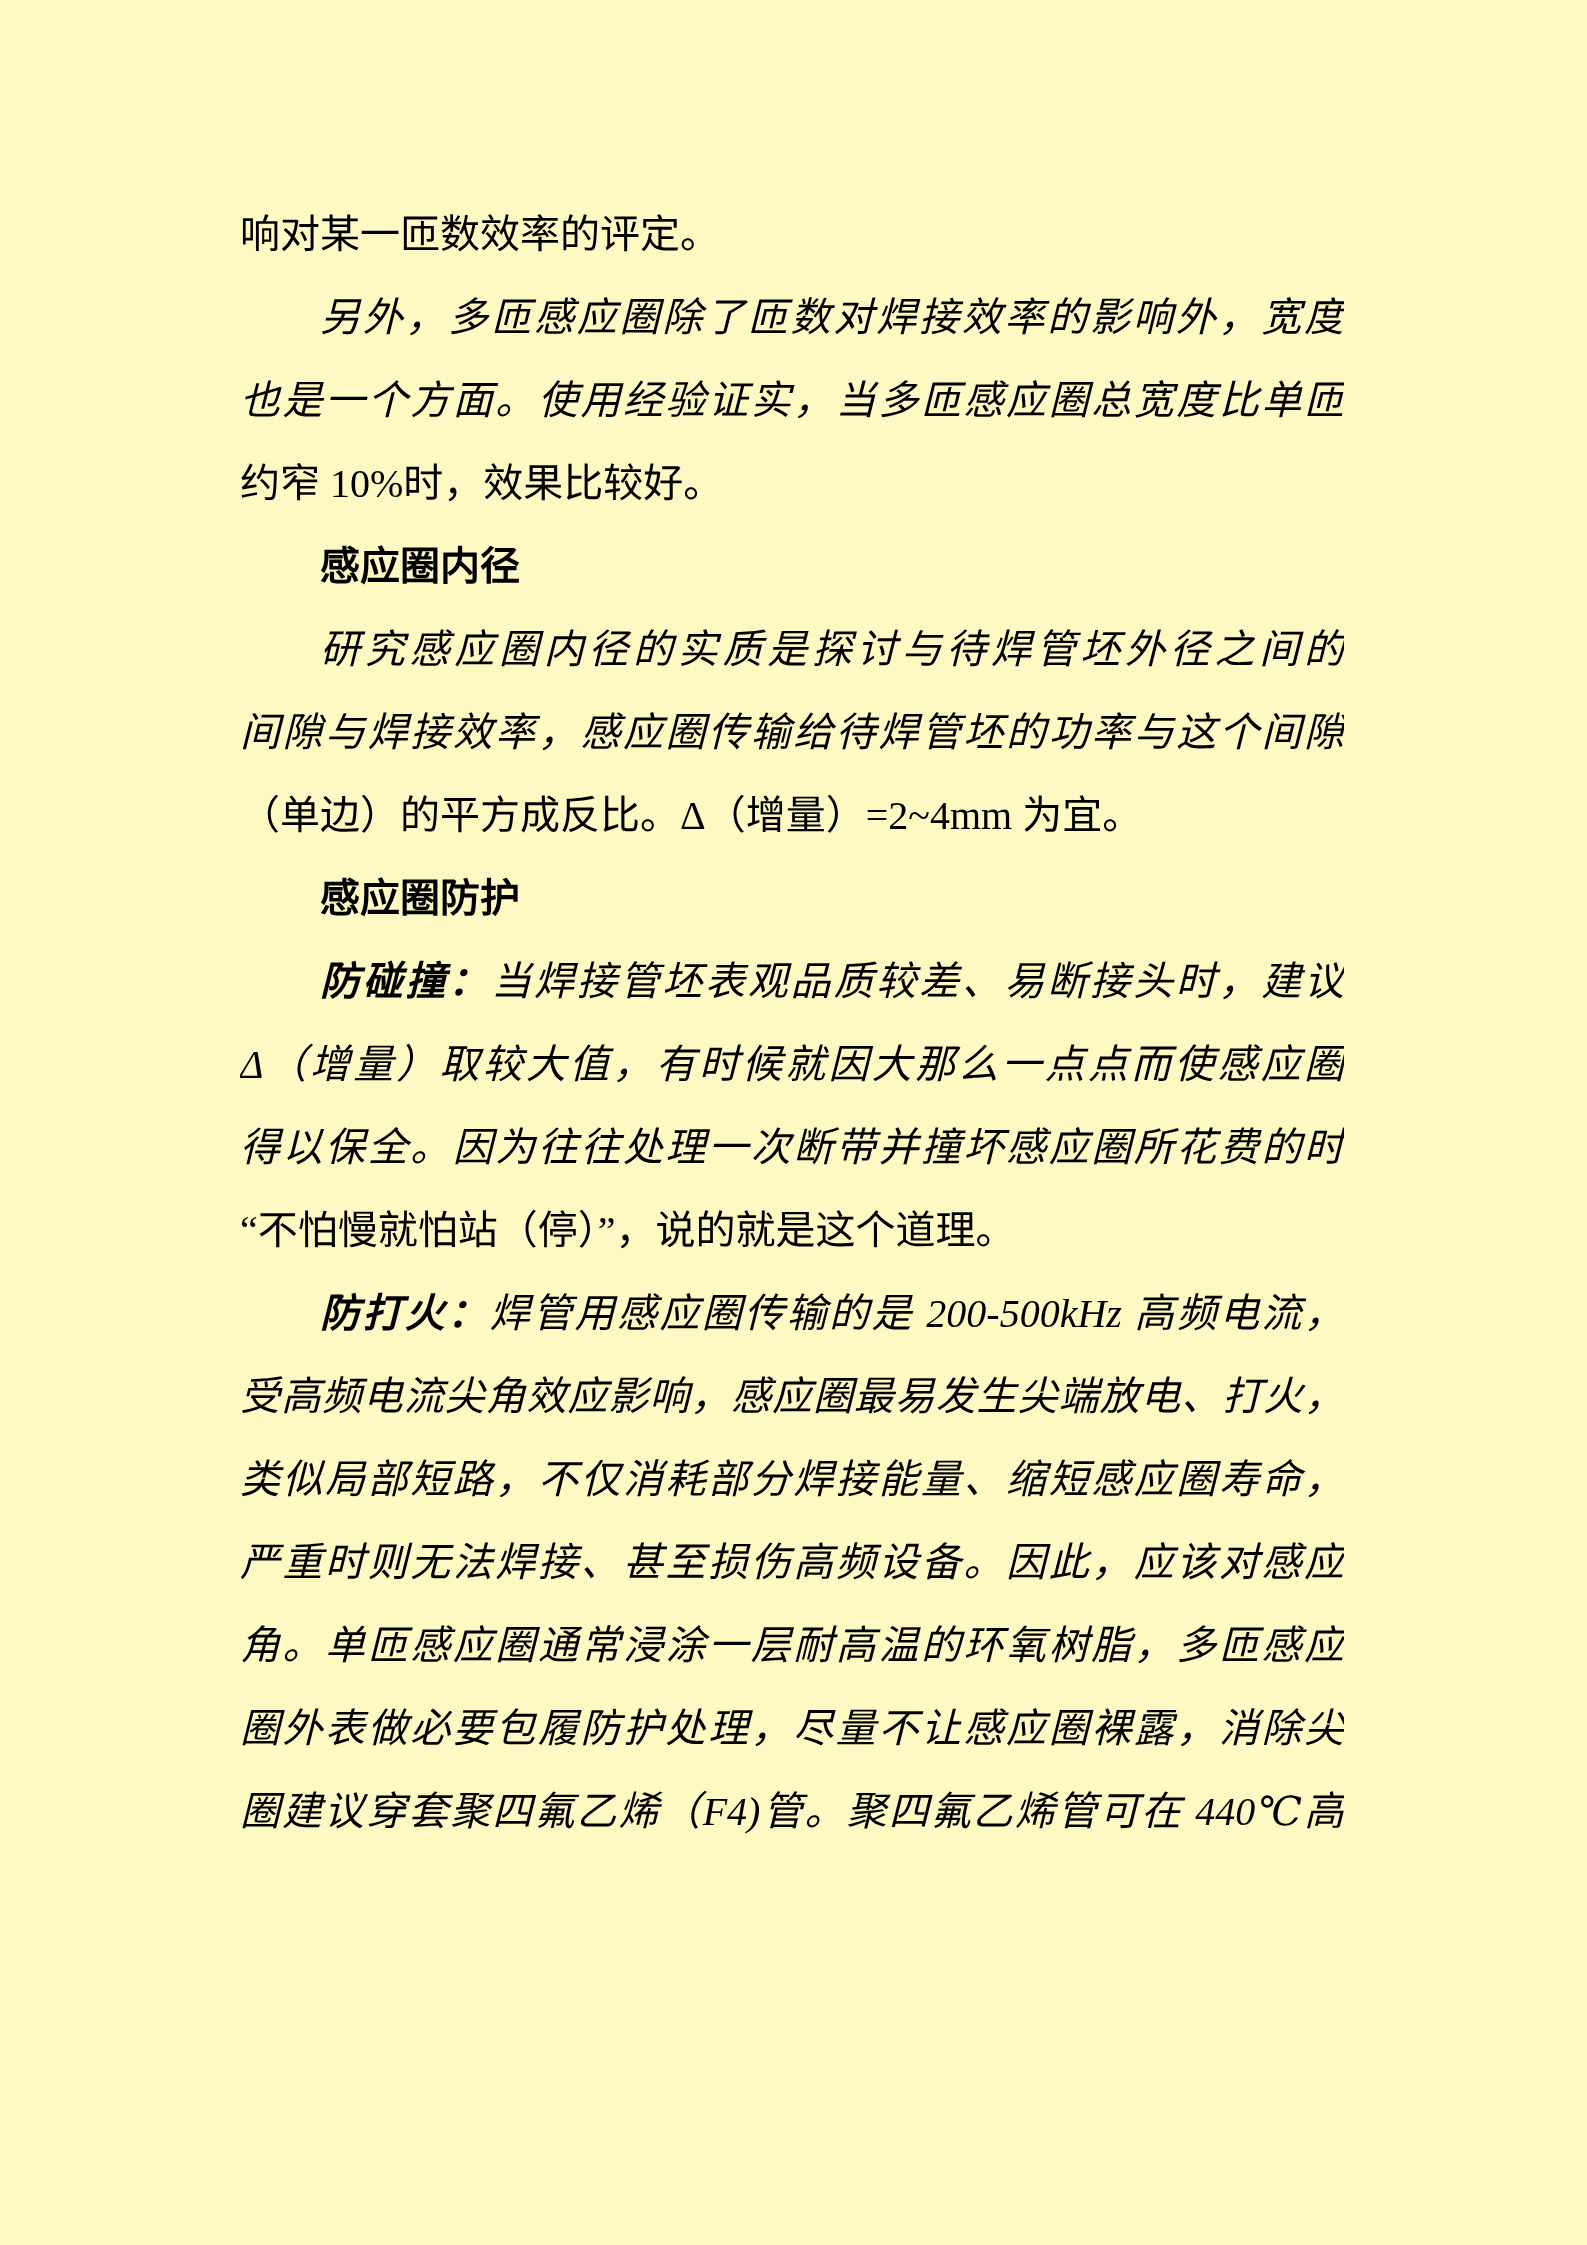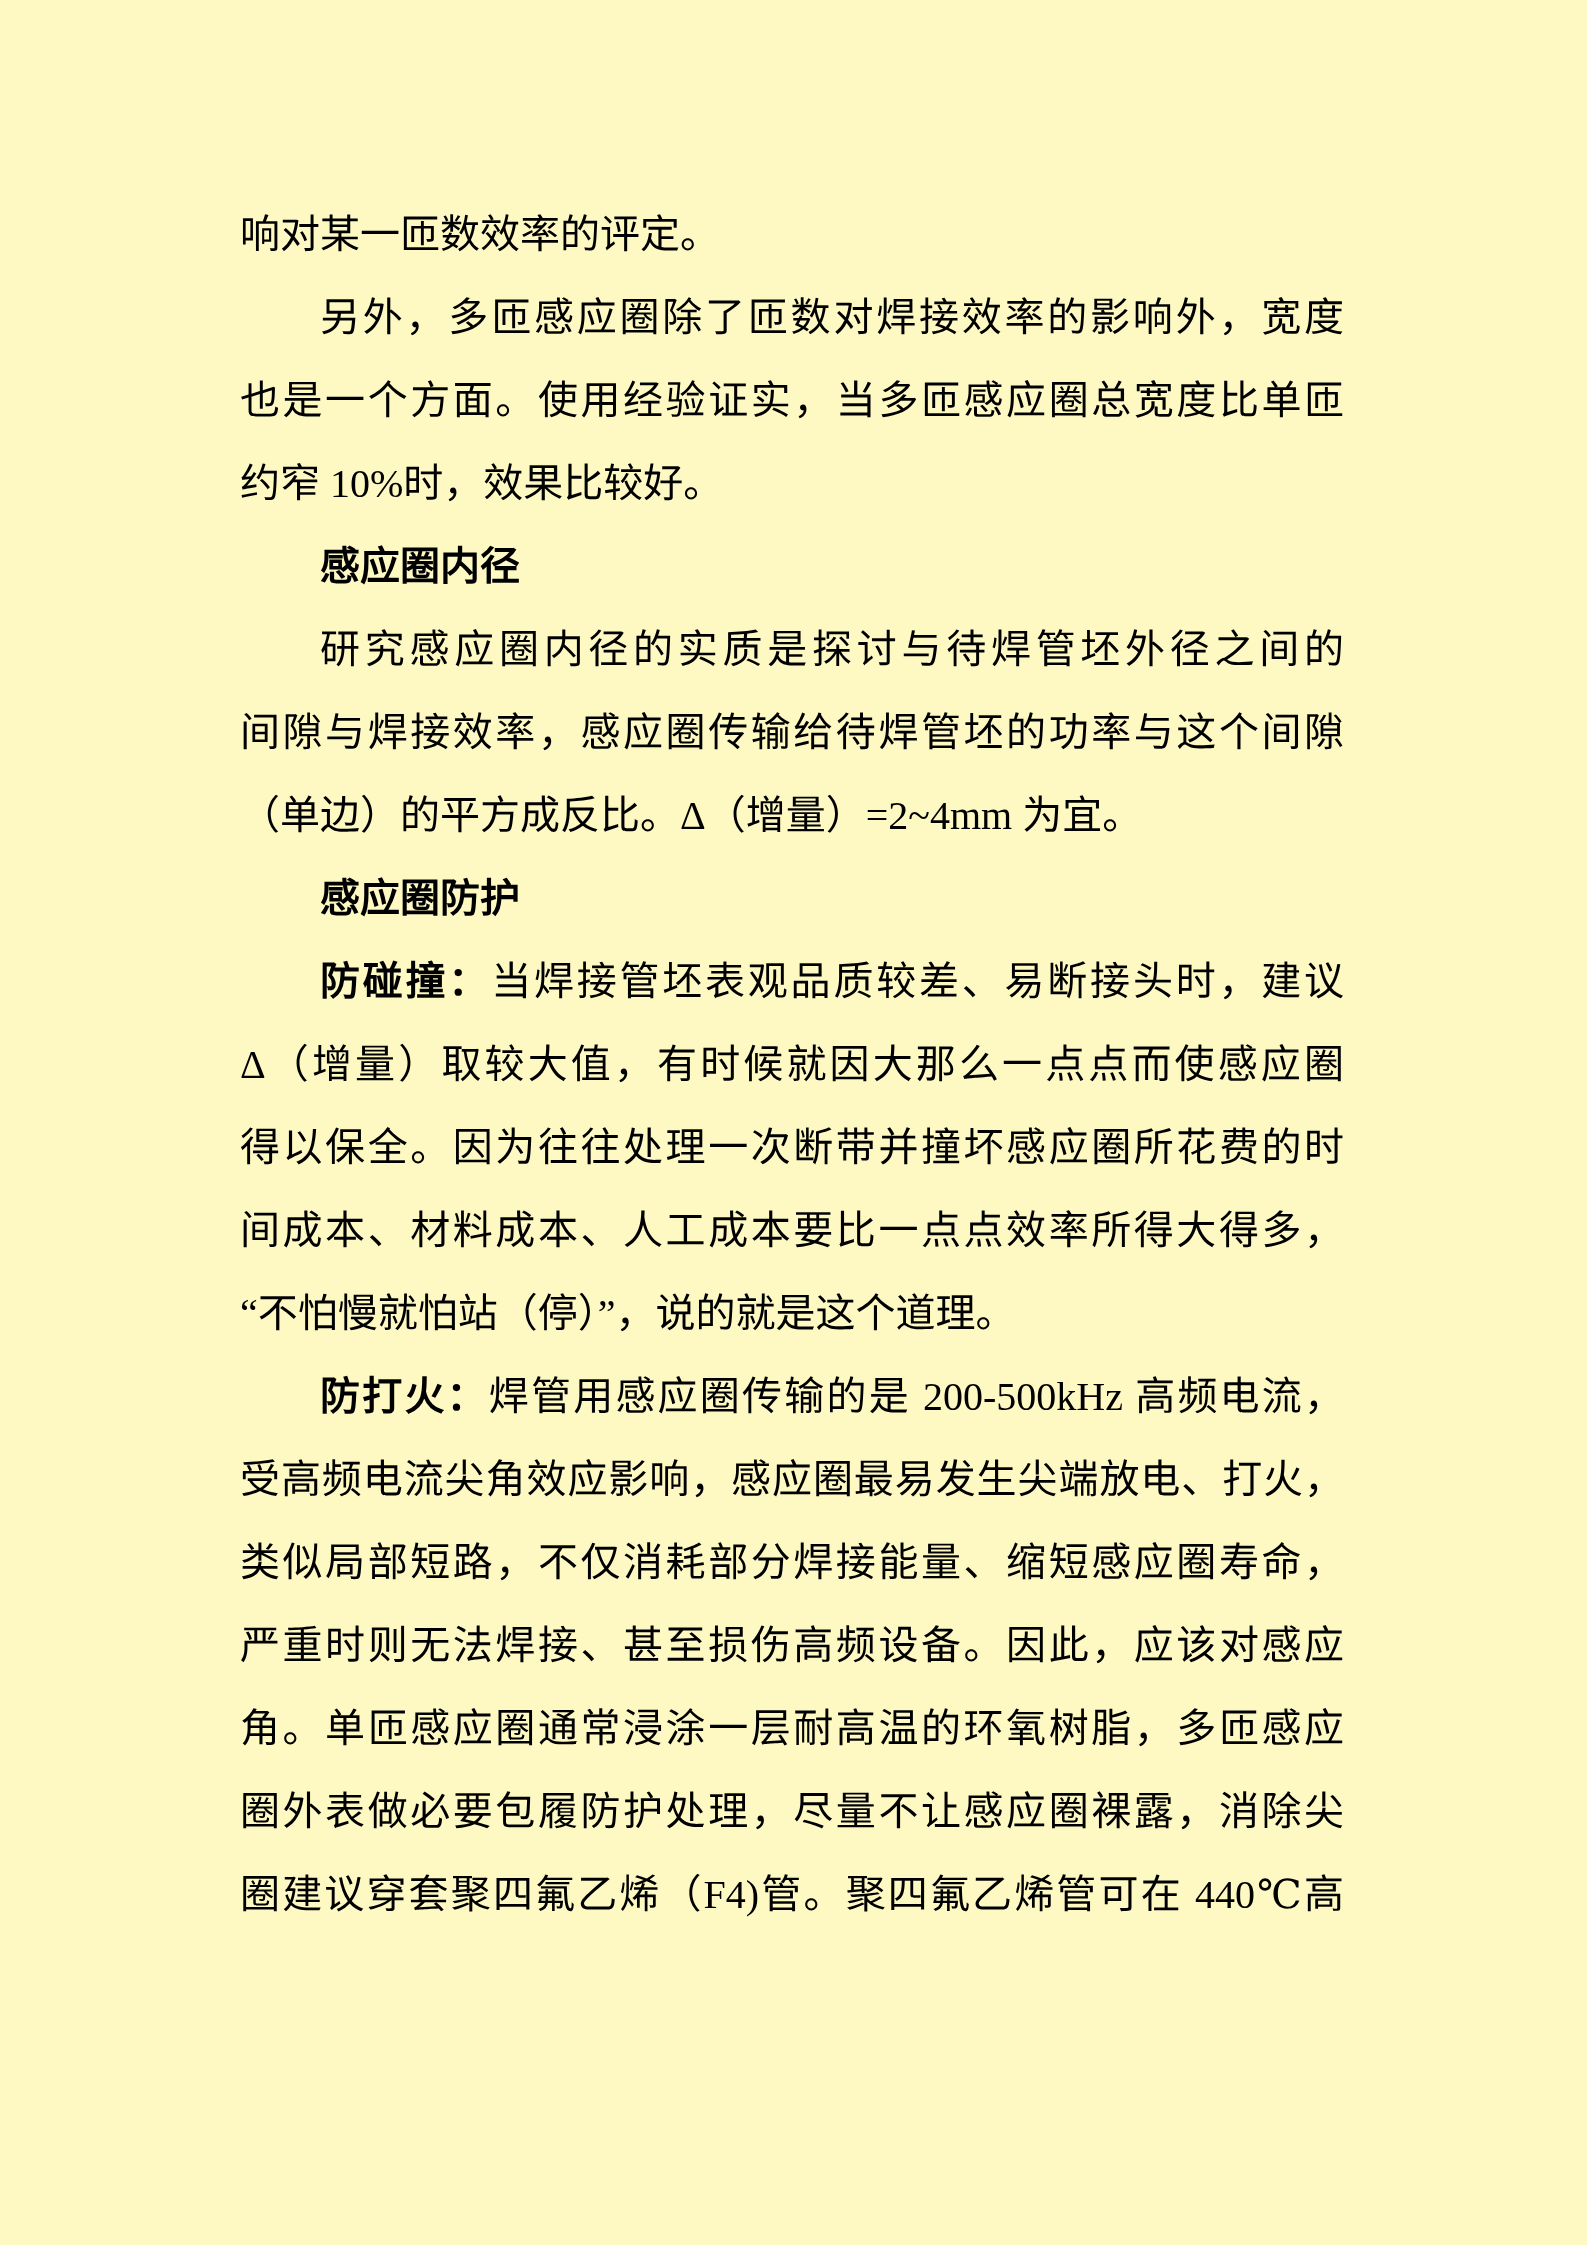--- a/index.html
+++ b/index.html
@@ -25,20 +25,21 @@
   }
   .line {
     height: 83px;
     line-height: 83px;
     overflow: hidden;
     white-space: normal;
   }
   .line.justify {
     text-align: justify;
     text-align-last: justify;
+    font-style: italic;
   }
   .line.indent {
     text-indent: 2em;
   }
   .run {
     font-weight: normal;
   }
   .run.bold {
     font-weight: bold;
     text-align: right;
@@ -54,21 +55,20 @@
       <div class="line justify"><span class="run">也是一个方面。使用经验证实，当多匝感应圈总宽度比单匝</span></div>
       <div class="line"><span class="run">约窄 10%时，效果比较好。</span></div>
       <div class="line indent"><span class="run bold">感应圈内径</span></div>
       <div class="line indent justify"><span class="run">研究感应圈内径的实质是探讨与待焊管坯外径之间的</span></div>
       <div class="line justify"><span class="run">间隙与焊接效率，感应圈传输给待焊管坯的功率与这个间隙</span></div>
       <div class="line"><span class="run">（单边）的平方成反比。Δ（增量）=2~4mm 为宜。</span></div>
       <div class="line indent"><span class="run bold">感应圈防护</span></div>
       <div class="line indent justify"><span class="run bold">防碰撞：</span><span class="run">当焊接管坯表观品质较差、易断接头时，建议</span></div>
       <div class="line justify"><span class="run">Δ（增量）取较大值，有时候就因大那么一点点而使感应圈</span></div>
       <div class="line justify"><span class="run">得以保全。因为往往处理一次断带并撞坏感应圈所花费的时</span></div>
-      <div class="line justify"><span class="run">间成本、材料成本、人工成本要比一点点效率所得大得多，</span></div>
       <div class="line"><span class="run">“不怕慢就怕站（停）”，说的就是这个道理。</span></div>
       <div class="line indent justify"><span class="run bold">防打火：</span><span class="run">焊管用感应圈传输的是 200-500kHz 高频电流，</span></div>
       <div class="line justify"><span class="run">受高频电流尖角效应影响，感应圈最易发生尖端放电、打火，</span></div>
       <div class="line justify"><span class="run">类似局部短路，不仅消耗部分焊接能量、缩短感应圈寿命，</span></div>
       <div class="line justify"><span class="run">严重时则无法焊接、甚至损伤高频设备。因此，应该对感应</span></div>
       <div class="line justify"><span class="run">角。单匝感应圈通常浸涂一层耐高温的环氧树脂，多匝感应</span></div>
       <div class="line justify"><span class="run">圈外表做必要包履防护处理，尽量不让感应圈裸露，消除尖</span></div>
       <div class="line justify"><span class="run">圈建议穿套聚四氟乙烯（F4)管。聚四氟乙烯管可在 440℃高</span></div>
     </div>
 </div>

